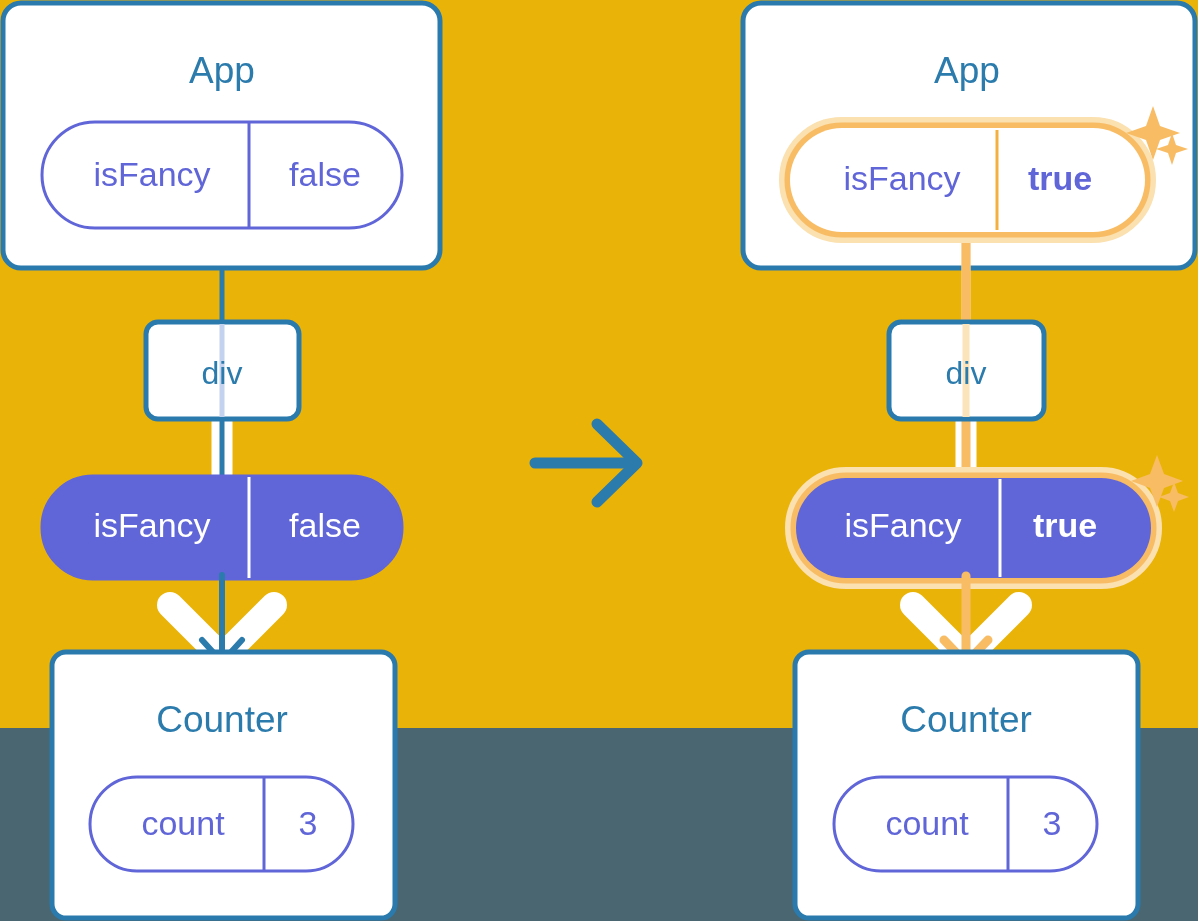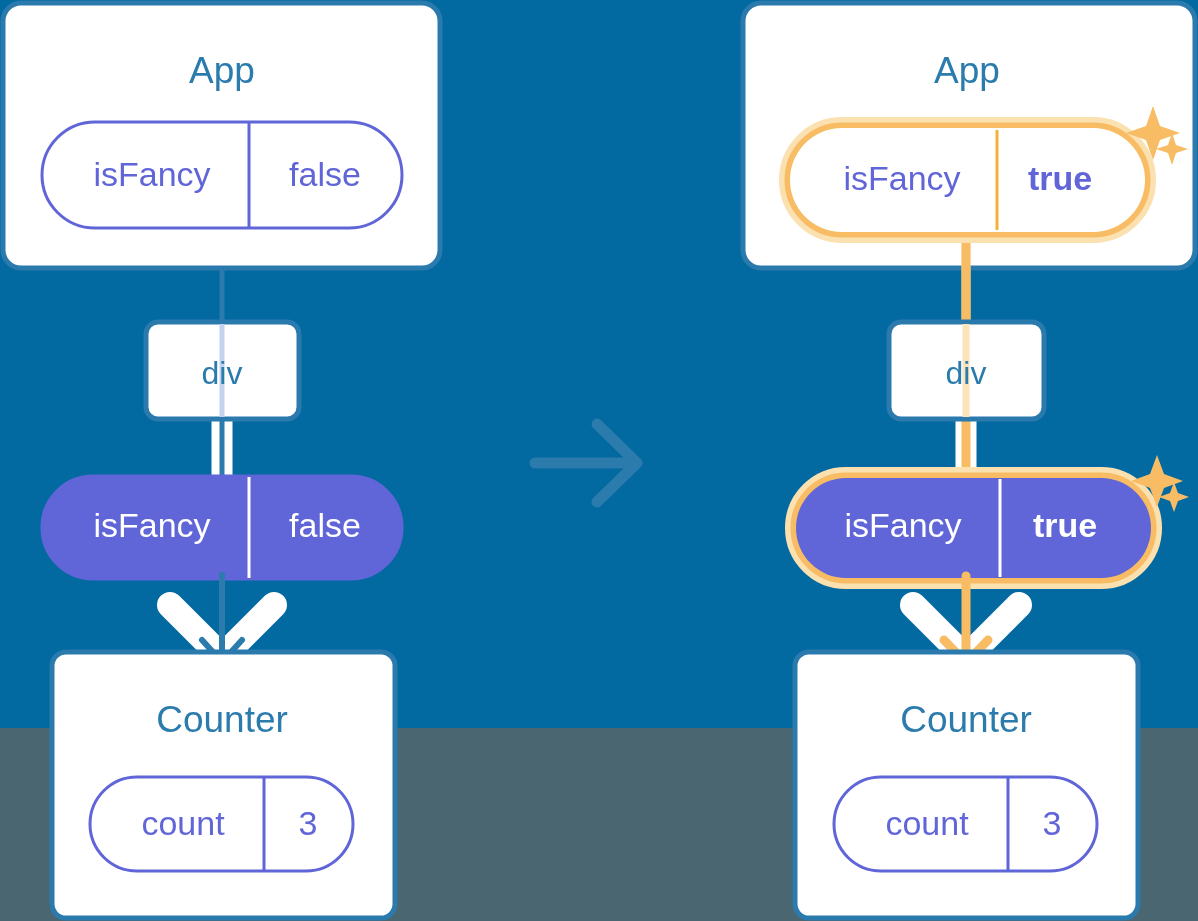--- a/index.html
+++ b/index.html
@@ -10,21 +10,21 @@
   body {
     width: 1198px;
     height: 921px;
     overflow: hidden;
     font-family: "Liberation Sans", sans-serif;
   }
   #stage {
     position: relative;
     width: 1198px;
     height: 728px;
-    background: #0369a1;
+    background: #eab308;
   }
   svg#diagram {
     display: block;
     width: 1198px;
     height: 921px;
   }
   .card-rect {
     fill: #ffffff;
     stroke: #2a7aad;
     stroke-width: 5;

